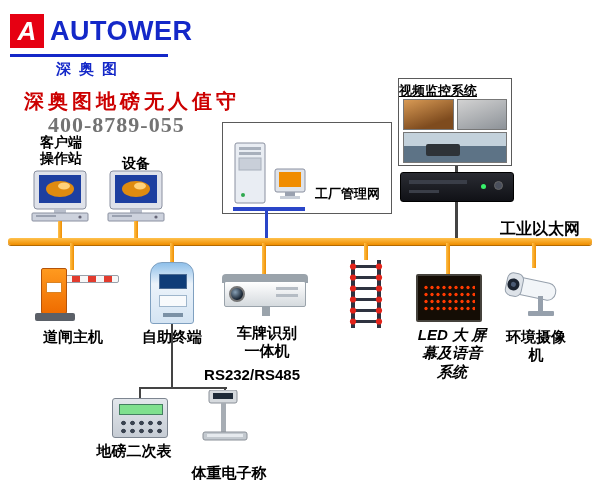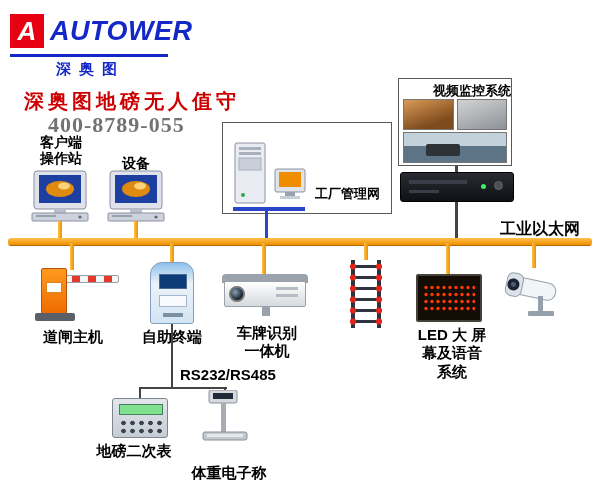--- a/index.html
+++ b/index.html
@@ -18,21 +18,21 @@
   .boxlbl { position:absolute; font-weight:700; font-size:13px; color:#000; }
 </style>
 </head>
 <body>
 
 <div id="canvas">
 
   <div class="abs" style="left:10px;top:12px;width:170px;height:66px;">
     <div style="position:absolute;left:0;top:2px;width:34px;height:34px;background:#e60012;color:#fff;
                 font-style:italic;font-weight:800;font-size:26px;text-align:center;line-height:34px;">A</div>
-    <div style="position:absolute;left:40px;top:4px;font-style:italic;font-weight:800;font-size:27px;
+    <div style="position:absolute;left:40px;top:4px;font-weight:800;font-size:27px;
                 color:#1428c8;letter-spacing:0.5px;">AUTOWER</div>
     <div style="position:absolute;left:0;top:42px;width:158px;height:3px;background:#1428c8;"></div>
     <div style="position:absolute;left:46px;top:48px;font-weight:700;font-size:15px;color:#1428c8;letter-spacing:8px;">深奥图</div>
   </div>
 
   <div class="abs" style="left:24px;top:88px;color:#cc0000;font-family:'Liberation Serif',serif;font-weight:700;
               font-size:20px;letter-spacing:4px;">深奥图地磅无人值守</div>
   <div class="abs" style="left:48px;top:112px;color:#737373;font-family:'Liberation Serif',serif;font-weight:700;
               font-size:22px;letter-spacing:1px;">400-8789-055</div>
 
@@ -75,21 +75,21 @@
       <rect x="46" y="31" width="22" height="15" fill="#f08c00"></rect>
       <rect x="52" y="51" width="10" height="4" fill="#9aa1b0"></rect>
       <rect x="47" y="55" width="20" height="3" fill="#c9cfd9"></rect>
     </svg>
     <div style="position:absolute;left:10px;top:84px;width:72px;height:4px;background:#2a46c8;"></div>
     <div class="boxlbl" style="left:92px;top:62px;font-size:13px;">工厂管理网</div>
   </div>
   <div class="abs" style="left:265px;top:210px;width:3px;height:28px;background:#2a46c8;"></div>
 
   <div class="box" style="left:398px;top:78px;width:114px;height:88px;">
-    <div class="boxlbl" style="left:0;top:3px;width:100%;text-align:right;">视频监控系统</div>
+    <div class="boxlbl" style="left:0;top:3px;width:100%;text-align:left;text-decoration:underline;">视频监控系统</div>
     <div style="position:absolute;left:4px;top:20px;width:51px;height:31px;border:1px solid #777;
                 background:linear-gradient(160deg,#d89a55,#7e4b1e 75%);"></div>
     <div style="position:absolute;left:58px;top:20px;width:50px;height:31px;border:1px solid #777;
                 background:linear-gradient(160deg,#d2d2d2,#8d9298);"></div>
     <div style="position:absolute;left:4px;top:53px;width:104px;height:31px;border:1px solid #777;
                 background:linear-gradient(180deg,#c3d1db 0 45%,#5d7386 45%);">
       <div style="position:absolute;left:22px;top:11px;width:34px;height:12px;background:#2e3338;border-radius:2px;"></div>
     </div>
   </div>
   <div class="wire" style="left:455px;top:166px;width:3px;height:6px;"></div>
@@ -169,40 +169,42 @@
       <circle cx="11" cy="63.5" r="3.1"></circle>
         <circle cx="37" cy="63.5" r="3.1"></circle>
     </g>
   </svg>
 
   <div class="abs" style="left:416px;top:274px;width:66px;height:48px;background:#140d05;border:2px solid #45423c;border-radius:2px;">
     <div style="position:absolute;left:5px;top:8px;width:52px;height:28px;
                 background-image:radial-gradient(circle,#ff3a00 1.3px,rgba(255,58,0,0.25) 1.8px,transparent 2.2px);
                 background-size:6px 7px;"></div>
   </div>
-  <div class="lbl" style="left:412px;top:326px;width:80px;">LED 大 屏
+  <div class="lbl" style="left:412px;top:326px;width:80px;font-style:italic;">LED 大 屏
 幕及语音
 系统</div>
 
   <svg class="abs" style="left:500px;top:266px;" width="72" height="58" viewBox="0 0 72 58">
     <g transform="rotate(12 28 22)">
       <rect x="12" y="13" width="44" height="17" rx="8" fill="#f2f5f8" stroke="#96a0ac"></rect>
       <rect x="6" y="10" width="16" height="23" rx="6" fill="#dde2e8" stroke="#96a0ac"></rect>
       <circle cx="13" cy="21.5" r="6" fill="#1b2330"></circle>
       <circle cx="13" cy="21.5" r="2.5" fill="#4a5a74"></circle>
     </g>
     <rect x="38" y="30" width="5" height="16" fill="#96a0ac"></rect>
     <rect x="28" y="45" width="26" height="5" rx="1" fill="#96a0ac"></rect>
   </svg>
+  <div class="lbl" style="left:500px;top:328px;width:72px;">环境摄像
+机</div>
 
   <div class="wire" style="left:171px;top:324px;width:2px;height:65px;"></div>
   <div class="wire" style="left:139px;top:387px;width:88px;height:2px;"></div>
   <div class="wire" style="left:139px;top:387px;width:2px;height:12px;"></div>
   <div class="wire" style="left:224px;top:387px;width:2px;height:6px;"></div>
-  <div class="lbl" style="left:180px;top:366px;width:120px;text-align:left;font-size:15px;">RS232/RS485</div>
+  <div class="lbl" style="left:180px;top:366px;width:120px;text-align:right;font-size:15px;">RS232/RS485</div>
 
   <div class="abs" style="left:112px;top:398px;width:56px;height:40px;border:1px solid #7d8590;border-radius:3px;
               background:linear-gradient(180deg,#e3e7ec,#c6ccd4);">
     <div style="position:absolute;left:6px;top:5px;width:44px;height:11px;background:#7fe08e;border:1px solid #448060;"></div>
     <div style="position:absolute;left:6px;top:20px;width:44px;height:15px;
                 background-image:radial-gradient(circle,#3a4350 2px,transparent 2.6px);background-size:9px 8px;"></div>
   </div>
   <div class="lbl" style="left:88px;top:442px;width:92px;">地磅二次表</div>
 
   <svg class="abs" style="left:201px;top:390px;" width="48" height="52" viewBox="0 0 48 52">

